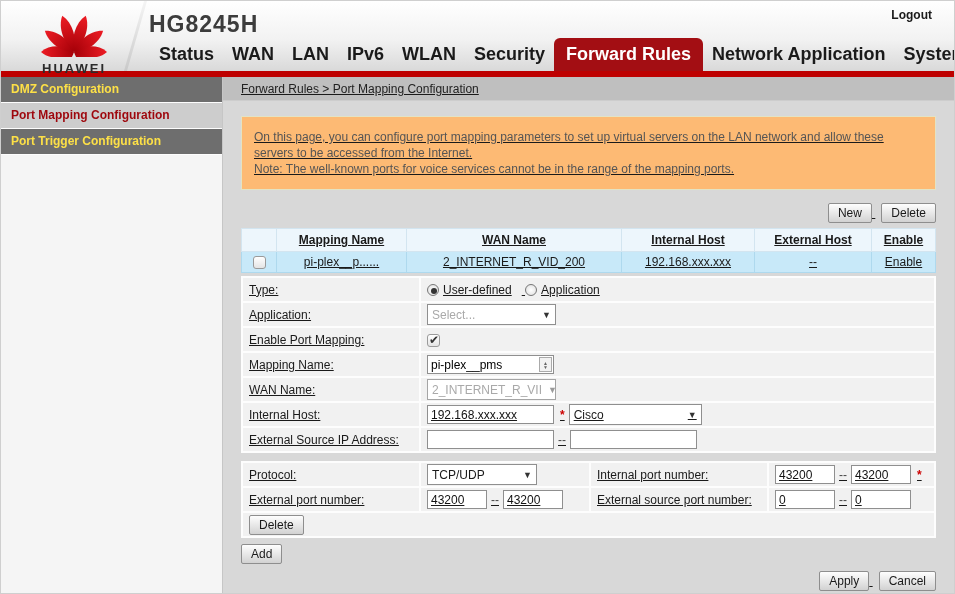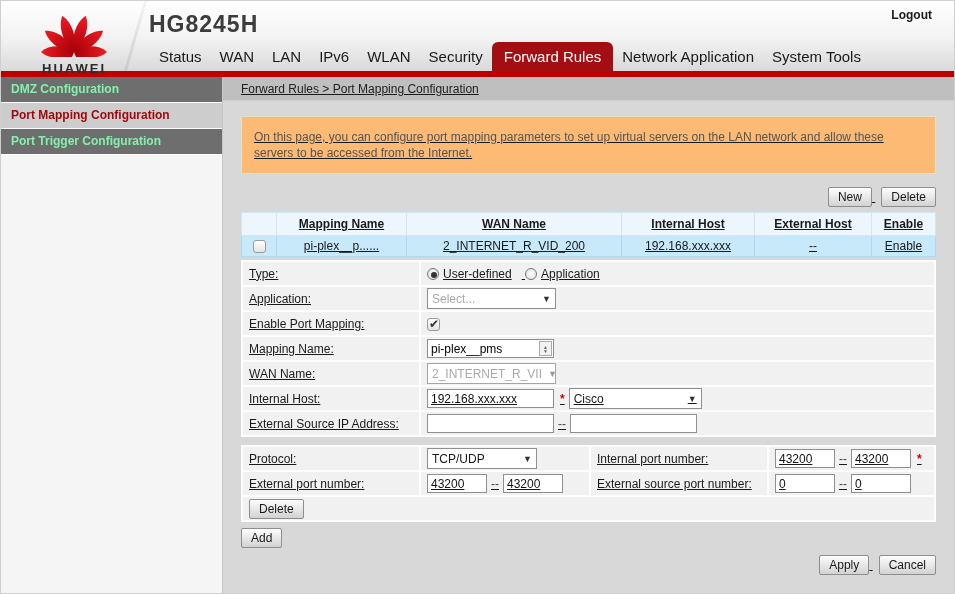--- a/index.html
+++ b/index.html
@@ -8,28 +8,28 @@
   #page { width: 955px; height: 594px; position: relative; overflow: hidden; background:#fff; border:1px solid #cfcfcf; }
 
   
   .header { position: relative; height: 70px; background: linear-gradient(to bottom, #ffffff 0%, #f2f2f2 55%, #d9d9d9 100%); }
   .logo-block { position: absolute; left: 18px; top: 10px; width: 110px; text-align: center; }
   .brand-text { font-weight: bold; font-size: 13px; letter-spacing: 2px; color: #2b2b2b; margin-top: 1px; }
   .diagonal { position: absolute; left: 133px; top: 0; width: 3px; height: 70px; background: linear-gradient(to bottom,#f5f5f5,#c9c9c9); transform: skewX(-16deg); }
   .page-title { position: absolute; left: 148px; top: 10px; font-size: 23px; font-weight: bold; color: #3c3c3c; letter-spacing: 1px; }
   .logout { position: absolute; right: 22px; top: 7px; font-weight: bold; font-size: 12px; color:#1a1a1a; cursor: pointer; }
   .tabs { position: absolute; left: 149px; bottom: 0; display: flex; align-items: flex-end; }
-  .tab { padding: 5px 9px 6px 9px; font-weight: normal; font-size: 15px; color:#1a1a1a; cursor: pointer; white-space: nowrap; }
+  .tab { padding: 5px 9px 6px 9px; font-weight: bold; font-size: 18px; color:#1a1a1a; cursor: pointer; white-space: nowrap; }
   .tab.active { background: #a30e13; color: #fff; border-radius: 6px 6px 0 0; padding: 6px 12px 6px 12px; }
   .red-bar { height: 6px; background: #be0000; }
 
   
   .cols { display: flex; height: 518px; }
   .sidebar { width: 222px; display: flex; flex-direction: column; background: #f5f5f5; border-right: 1px solid #c6c6c6; }
-  .side-item { height: 26px; line-height: 25px; padding-left: 10px; background: #6e6e6e; color: #86efac; font-weight: bold; border-bottom: 1px solid #fdfdfd; cursor: pointer; }
+  .side-item { height: 26px; line-height: 25px; padding-left: 10px; background: #6e6e6e; color: #fde047; font-weight: bold; border-bottom: 1px solid #fdfdfd; cursor: pointer; }
   .side-item.active { background: #cdcdcd; color: #9e070d; }
   .side-fill { flex: 1; background: #f5f5f5; }
 
   .main { flex: 1; background: #d8d8d8; display: flex; flex-direction: column; text-decoration: underline; }
   .breadcrumb { height: 24px; line-height: 24px; background: #bfbfbf; padding-left: 18px; color: #222; border-bottom: 1px solid #cdcdcd; }
   .content { padding: 15px 18px 0 18px; }
 
   
   .info-box { background: #fdba74; border: 1px solid #e3e3c4; padding: 12px 12px; color: #555; line-height: 16px; }
 
@@ -137,20 +137,21 @@
       <div class="side-fill"></div>
     </div>
 
     <div class="main">
       <div class="breadcrumb">Forward Rules &gt; Port Mapping Configuration</div>
 
       <div class="content">
 
         <div class="info-box">
           <div>On this page, you can configure port mapping parameters to set up virtual servers on the LAN network and allow these servers to be accessed from the Internet.</div>
+          <div>Note: The well-known ports for voice services cannot be in the range of the mapping ports.</div>
         </div>
 
         <div class="btn-row">
           <button class="btn">New</button>
           <button class="btn">Delete</button>
         </div>
 
         <table class="records">
           <tbody>
               <tr>

